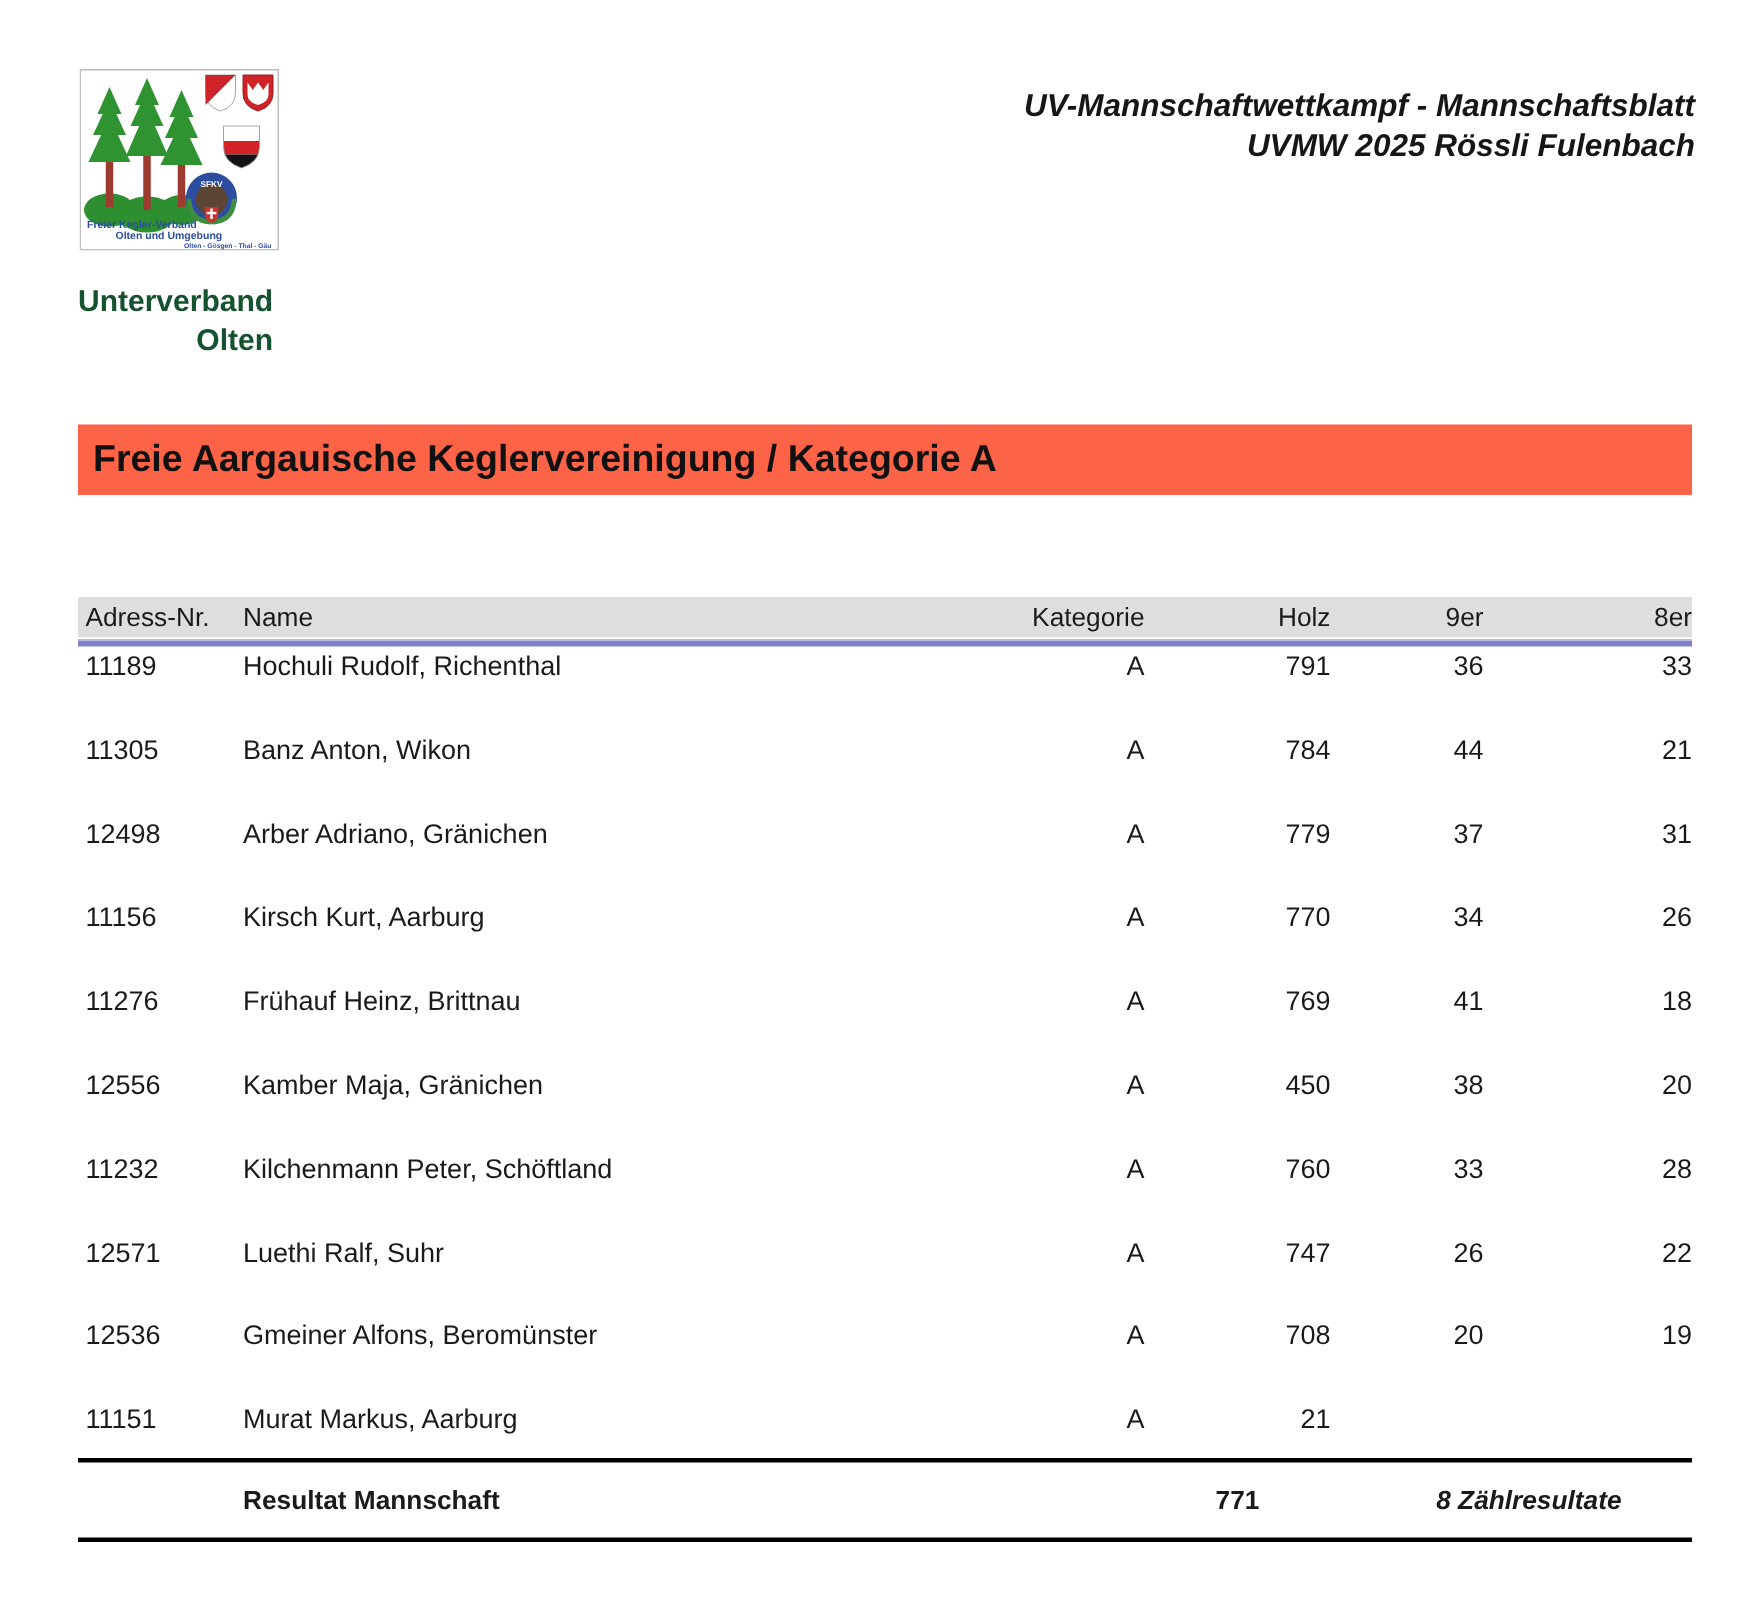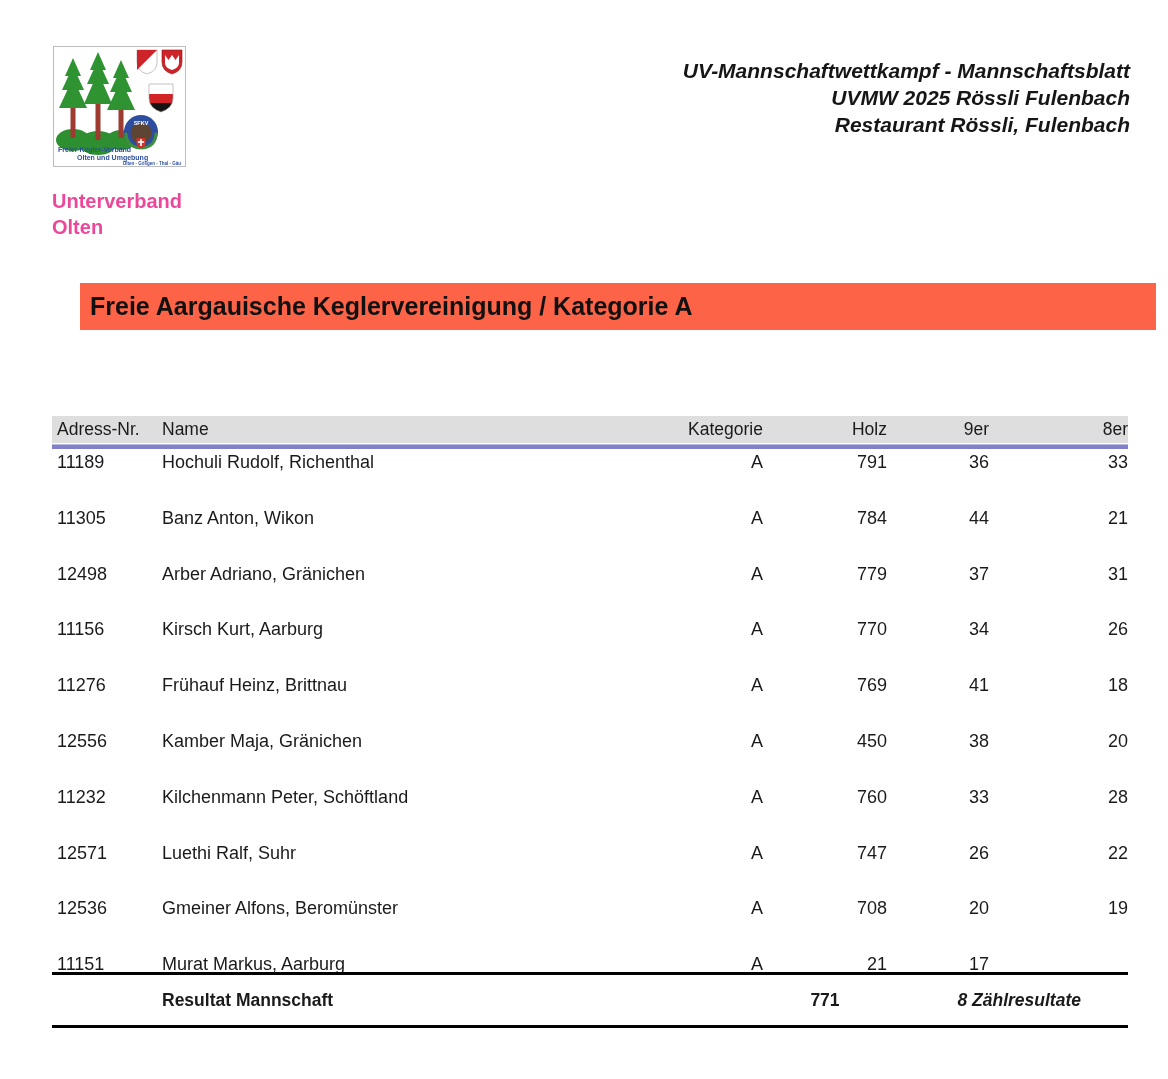--- a/index.html
+++ b/index.html
@@ -19,38 +19,38 @@
   .doc-header {
     position:absolute; top:57px; right:38px;
     text-align:right; font-weight:bold; font-size:21px; line-height:27px;
     color:#161616;
     font-style:italic;
   }
 
   
   .unterverband {
     position:absolute; left:52px; top:188px;
-    font-weight:bold; font-size:20px; line-height:26px; color:#ec4899;
+    font-weight:bold; font-size:20px; line-height:26px; color:#14532d;text-align:right;
   }
 
   
   .banner {
     position:absolute; left:52px; top:283px; width:1076px; height:47px;
     background:#FC6347;
     display:flex; align-items:center;
     padding-left:10px;
-    font-size:25px; font-weight:bold; color:#111;margin-left:28px;
+    font-size:25px; font-weight:bold; color:#111;
   }
 
   
   .grid-cols {
     display:grid;
     grid-template-columns:105px 1fr 120px 124px 102px 139px;
   }
-  .results-table { position:absolute; left:52px; top:416px; width:1076px; }
+  .results-table { position:absolute; left:52px; top:398px; width:1076px; }
   .thead {
     background:#DEDEDE; height:27px; align-items:center;
     font-size:17.5px;
   }
   .header-separator {
     height:6px;
     border-top:1px solid #ffffff;
     background:linear-gradient(#b9b9e2 30%, #8181cb 30%);
   }
   .trow { height:55.8px; font-size:18px; }
@@ -131,21 +131,20 @@
 
       <text x="5" y="106" font-size="7" font-weight="bold" fill="#2B4EA2">Freier Kegler-Verband</text>
       <text x="24" y="113.5" font-size="7" font-weight="bold" fill="#2B4EA2">Olten und Umgebung</text>
       <text x="128" y="119" text-anchor="end" font-size="4.5" font-weight="bold" fill="#2B4EA2">Olten - Gösgen - Thal - Gäu</text>
     </svg>
   </div>
 
   <div class="doc-header">
     <div>UV-Mannschaftwettkampf - Mannschaftsblatt</div>
     <div>UVMW 2025 Rössli Fulenbach</div>
-    <div>Restaurant Rössli, Fulenbach</div>
   </div>
 
   <div class="unterverband">
     <div>Unterverband</div>
     <div>Olten</div>
   </div>
 
   <div class="banner">
     <span>Freie Aargauische Keglervereinigung / Kategorie A</span>
   </div>
@@ -240,21 +239,20 @@
     <div class="cell cell-center">708</div>
     <div class="cell cell-center">20</div>
     <div class="cell cell-center">19</div>
   </div>
 
   <div class="trow grid-cols">
     <div class="cell cell-left">11151</div>
     <div class="cell cell-left">Murat Markus, Aarburg</div>
     <div class="cell cell-center">A</div>
     <div class="cell cell-center">21</div>
-    <div class="cell cell-center">17</div>
   </div>
 </div>
   </div>
 
   <div class="summary grid-cols">
     <div class="s-label">Resultat Mannschaft</div>
     <div class="s-holz">771</div>
     <div class="s-note">8 Zählresultate</div>
   </div>
 

